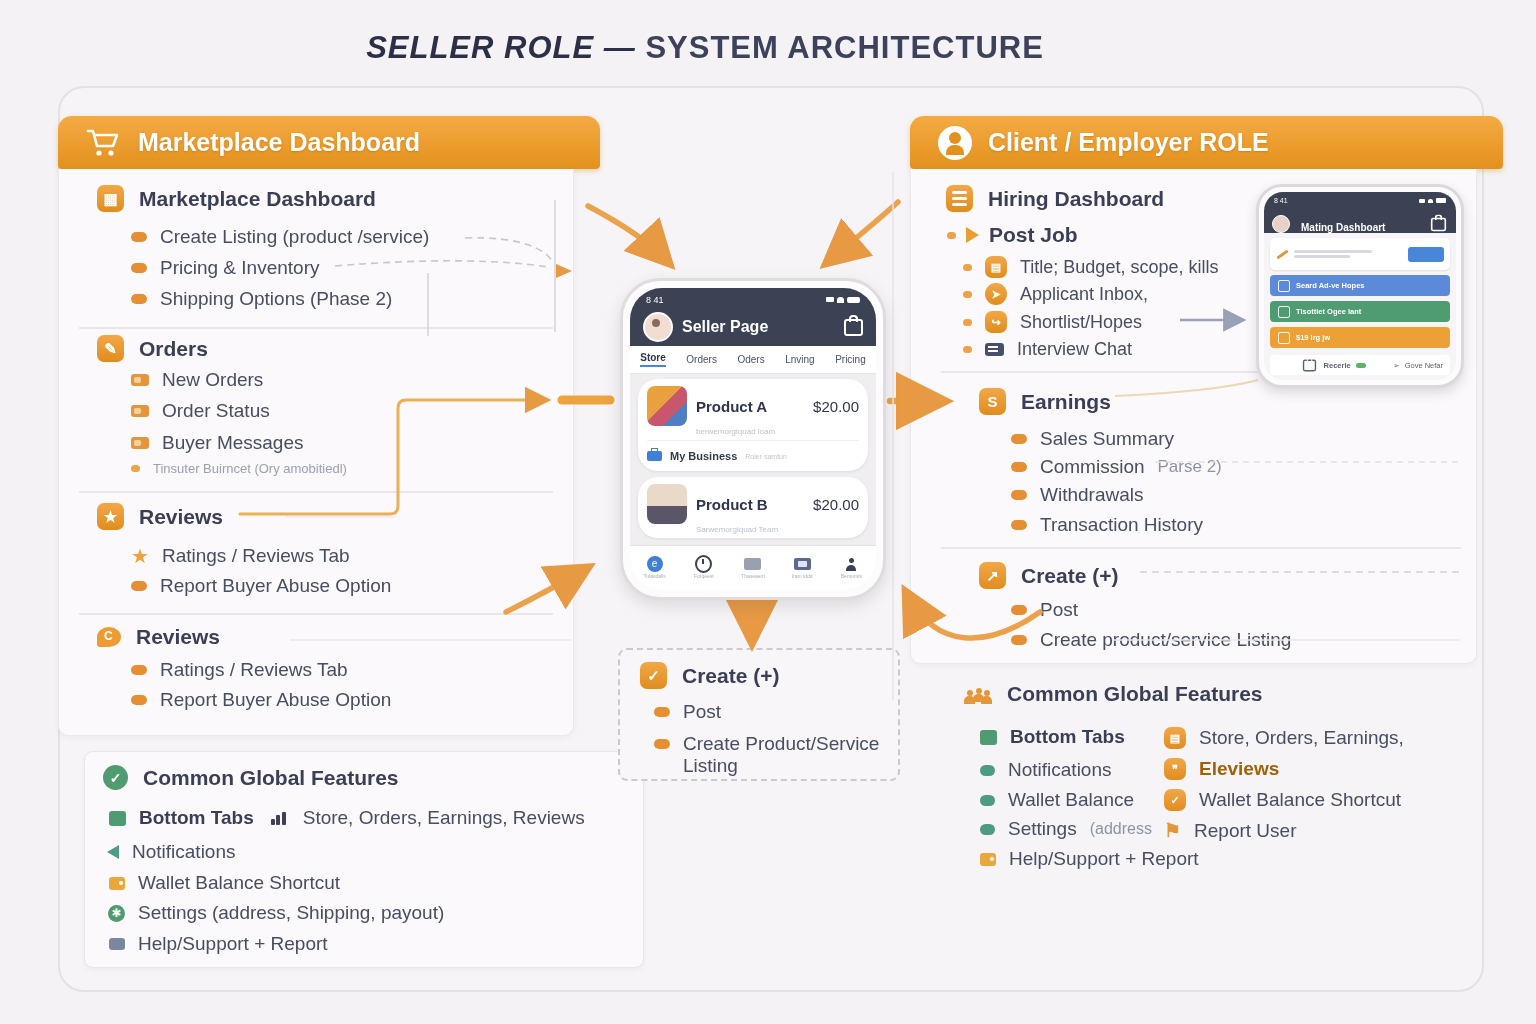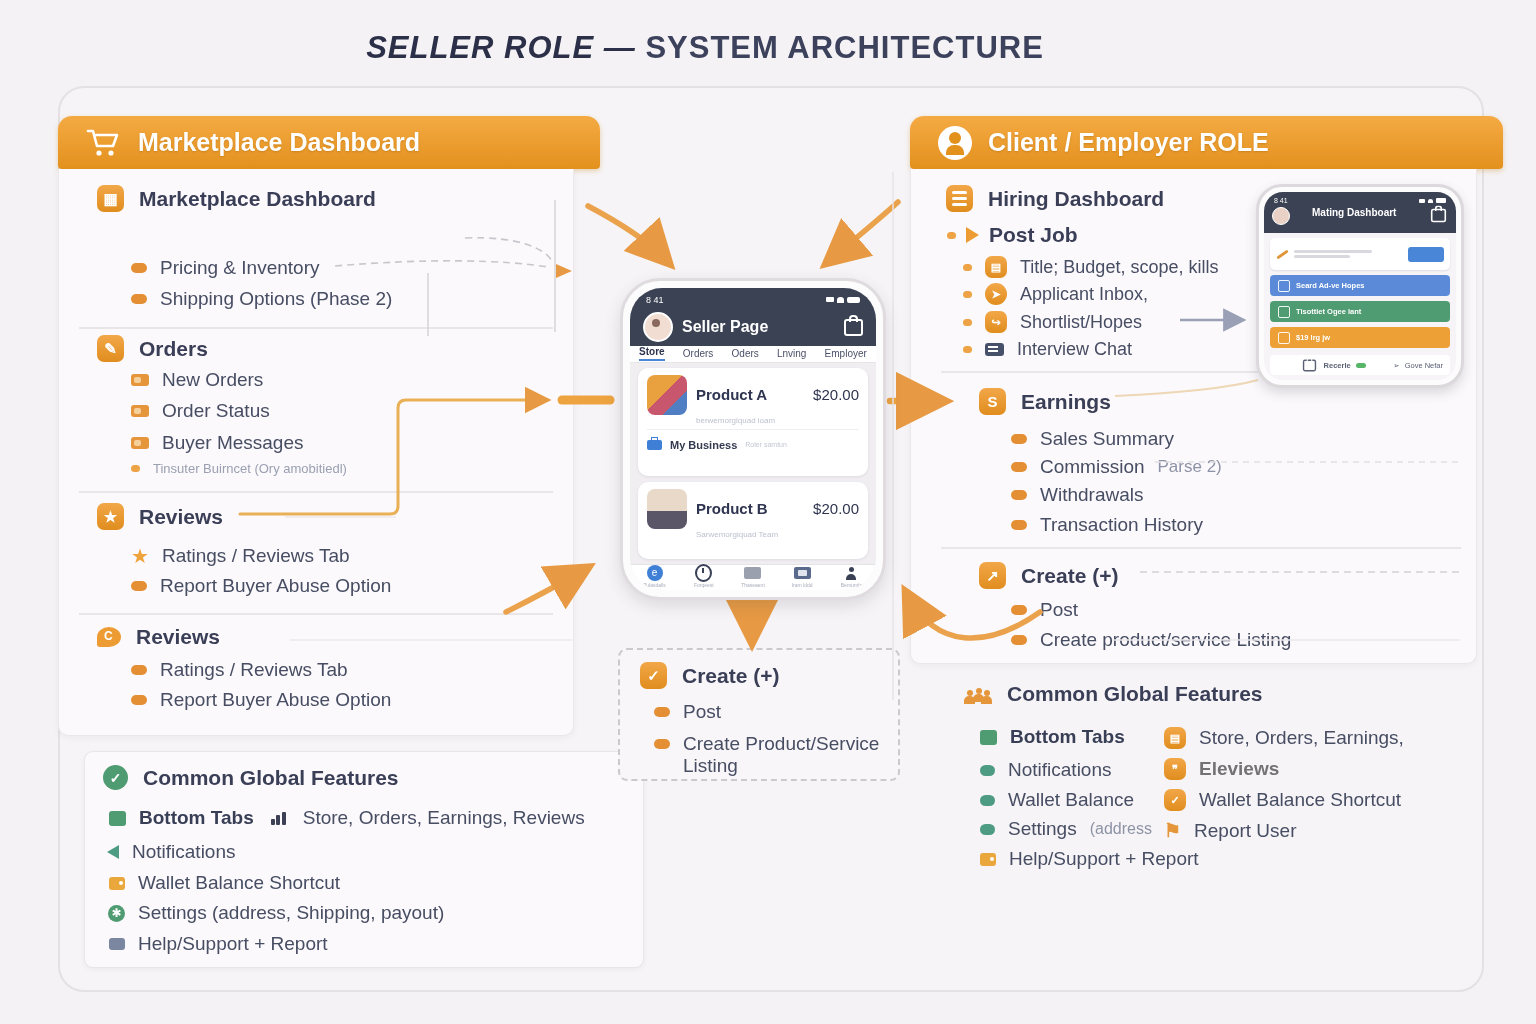--- a/index.html
+++ b/index.html
@@ -47,21 +47,21 @@
   .sig i{display:block;background:#fff;border-radius:1px;}
   .p-header{display:flex;align-items:center;gap:9px;height:38px;padding:0 13px;}
   .avatar{width:26px;height:26px;border-radius:50%;background:#f2ddd2;border:2px solid #fff;position:relative;flex:0 0 auto;}
   .avatar::after{content:"";position:absolute;left:7px;top:5px;width:8px;height:8px;border-radius:50%;background:#8a6a5e;}
   .bag{width:15px;height:13px;border:2px solid #fff;border-radius:3px;position:relative;margin-left:auto;flex:0 0 auto;}
   .bag::before{content:"";position:absolute;left:3px;top:-6px;width:5px;height:5px;border:2px solid #fff;border-bottom:none;border-radius:4px 4px 0 0;}
   .p-tabs{display:flex;justify-content:space-around;align-items:center;height:27px;background:#fff;
           font-size:10px;color:#4a5068;border-bottom:1px solid #e7e5e8;}
   .p-tab-active{font-weight:bold;color:#2e3350;border-bottom:2.5px solid #4a86d8;padding-bottom:2px;}
   .p-content{flex:1;padding:5px 8px;display:flex;flex-direction:column;gap:6px;}
-  .pcard{background:#fff;border-radius:10px;box-shadow:0 1px 3px rgba(60,60,90,.10);padding:7px 9px 16px 9px;}
+  .pcard{background:#fff;border-radius:20px;box-shadow:0 1px 3px rgba(60,60,90,.10);padding:7px 9px 0 9px;}
   .prow{display:flex;align-items:center;gap:9px;}
   .thumb{width:40px;height:40px;border-radius:8px;flex:0 0 auto;}
   .thumb-a{background:linear-gradient(135deg,#e9a13f 0 45%,#c8576d 45% 70%,#4f7ec2 70%);}
   .thumb-b{background:linear-gradient(180deg,#e8d9c8 0 55%,#5a5668 55%);}
   .pname{font-size:15px;font-weight:bold;color:#2f3550;}
   .psub{font-size:8px;color:#bcc1ce;margin:1px 0 4px 49px;}
   .pprice{margin-left:auto;font-size:15px;font-weight:normal;color:#2f3550;}
   .psubrow{display:flex;align-items:center;gap:8px;height:30px;border-top:1px solid #f0eef2;font-size:11px;}
   .biz-ico{width:15px;height:10px;background:#3f7fd6;border-radius:2px;position:relative;flex:0 0 auto;}
   .biz-ico::before{content:"";position:absolute;left:4px;top:-3px;width:5px;height:3px;border:1.5px solid #3f7fd6;border-bottom:none;}
@@ -79,21 +79,21 @@
   .ni-card{width:17px;height:12px;border-radius:2px;background:#9aa0ae;}
   .ni-card2{width:17px;height:12px;border-radius:2px;background:#5a6a8c;position:relative;}
   .ni-card2::after{content:"";position:absolute;left:4px;top:3px;width:9px;height:6px;background:#dfe4ee;border-radius:1px;}
   .ni-person{width:10px;height:6px;border-radius:6px 6px 0 0;background:#3a4157;position:relative;margin-top:7px;}
   .ni-person::before{content:"";position:absolute;left:2.5px;top:-7px;width:5px;height:5px;border-radius:50%;background:#3a4157;}
   
   .mini-phone{left:1256px;top:184px;width:208px;height:204px;background:#fdfcfd;border:3px solid #dcd8dc;
               border-radius:26px;box-shadow:0 5px 12px rgba(70,70,90,.18);padding:5px;box-sizing:border-box;z-index:4;}
   .mini-screen{width:100%;height:100%;border-radius:19px;overflow:hidden;background:#f6f4f6;display:flex;flex-direction:column;}
   .m-status{display:flex;justify-content:space-between;align-items:center;height:13px;padding:2px 10px 0 10px;font-size:7px;}
-  .m-header{display:flex;align-items:flex-start;gap:22px;height:26px;padding:0 8px;font-size:10px;font-weight:bold;}
+  .m-header{display:flex;align-items:flex-end;gap:11px;height:26px;padding:0 8px;font-size:10px;font-weight:bold;}
   .m-avatar{width:16px;height:16px;border-radius:50%;background:#e9d2c5;border:1.5px solid #fff;flex:0 0 auto;}
   .m-body{flex:1;padding:5px 6px;display:flex;flex-direction:column;gap:5px;}
   .m-card{background:#fff;border-radius:5px;box-shadow:0 1px 2px rgba(60,60,90,.12);height:32px;
           display:flex;align-items:center;gap:5px;padding:0 6px;}
   .pencil{width:13px;height:3px;background:#e0963a;transform:rotate(-35deg);border-radius:2px;position:relative;}
   .lines i{display:block;height:3px;border-radius:2px;background:#d8d8de;margin:2px 0;}
   .m-btn{margin-left:auto;width:36px;height:15px;border-radius:3px;background:#4a86d8;}
   .m-bar{height:21px;border-radius:4px;display:flex;align-items:center;gap:6px;padding:0 8px;
          color:#fff;font-size:7.5px;font-weight:bold;}
   .m-bar .bico{width:10px;height:10px;border:1.5px solid rgba(255,255,255,.9);border-radius:2px;flex:0 0 auto;}
@@ -149,20 +149,24 @@
       <circle cx="13" cy="25" r="2.6" fill="#fff"></circle>
         <circle cx="25" cy="25" r="2.6" fill="#fff"></circle>
     </svg>
     <span>Marketplace Dashboard</span>
   </div>
   <div class="abs panel-body" style="left:58px;top:169px;width:514px;height:566px;">
     <div class="abs sec-head" style="left:38px;top:16px;">
       <span class="iconbox">▦</span>
       <span>Marketplace Dashboard</span>
     </div>
+    <div class="abs item" style="left:72px;top:57px;">
+      <span class="pill"></span>
+      <span>Create Listing (product /service)</span>
+    </div>
     <div class="abs item" style="left:72px;top:88px;">
       <span class="pill"></span>
       <span>Pricing &amp; Inventory</span>
     </div>
     <div class="abs item" style="left:72px;top:119px;">
       <span class="pill"></span>
       <span>Shipping Options (Phase 2)</span>
     </div>
     <div class="abs divider" style="left:20px;top:158px;width:474px;"></div>
 
@@ -264,21 +268,21 @@
           <span class="avatar"></span>
           <span style="font-size:16px;font-weight:bold;">Seller Page</span>
           <span class="bag"></span>
         </div>
       </div>
       <div class="p-tabs">
         <span class="p-tab-active">Store</span>
         <span>Orders</span>
         <span>Oders</span>
         <span>Lnving</span>
-        <span>Employer</span>
+        <span>Pricing</span>
       </div>
       <div class="p-content">
         <div class="pcard">
           <div class="prow">
             <span class="thumb thumb-a"></span>
             <span class="pname">Product A</span>
             <span class="pprice">$20.00</span>
           </div>
           <div class="psub">berwemorgiquad loam</div>
           <div class="psubrow">
@@ -504,21 +508,21 @@
     <div class="abs item" style="left:28px;top:180px;">
       <span class="walleti" style="background:#eaa83c;"></span>
       <span>Help/Support + Report</span>
     </div>
     <div class="abs item" style="left:212px;top:59px;">
       <span class="iconbox" style="width:22px;height:22px;font-size:11px;">▤</span>
       <span>Store, Orders, Earnings,</span>
     </div>
     <div class="abs item" style="left:212px;top:90px;">
       <span class="iconbox" style="width:22px;height:22px;font-size:11px;">❞</span>
-      <span style="font-weight:bold;color:#737373;">Eleviews</span>
+      <span style="font-weight:bold;color:#a16207;">Eleviews</span>
     </div>
     <div class="abs item" style="left:212px;top:121px;">
       <span class="iconbox" style="width:22px;height:22px;font-size:11px;">✓</span>
       <span>Wallet Balance Shortcut</span>
     </div>
     <div class="abs item" style="left:212px;top:151px;">
       <span style="color:#e5963a;font-size:19px;font-weight:bold;">⚑</span>
       <span>Report User</span>
     </div>
   </div>

